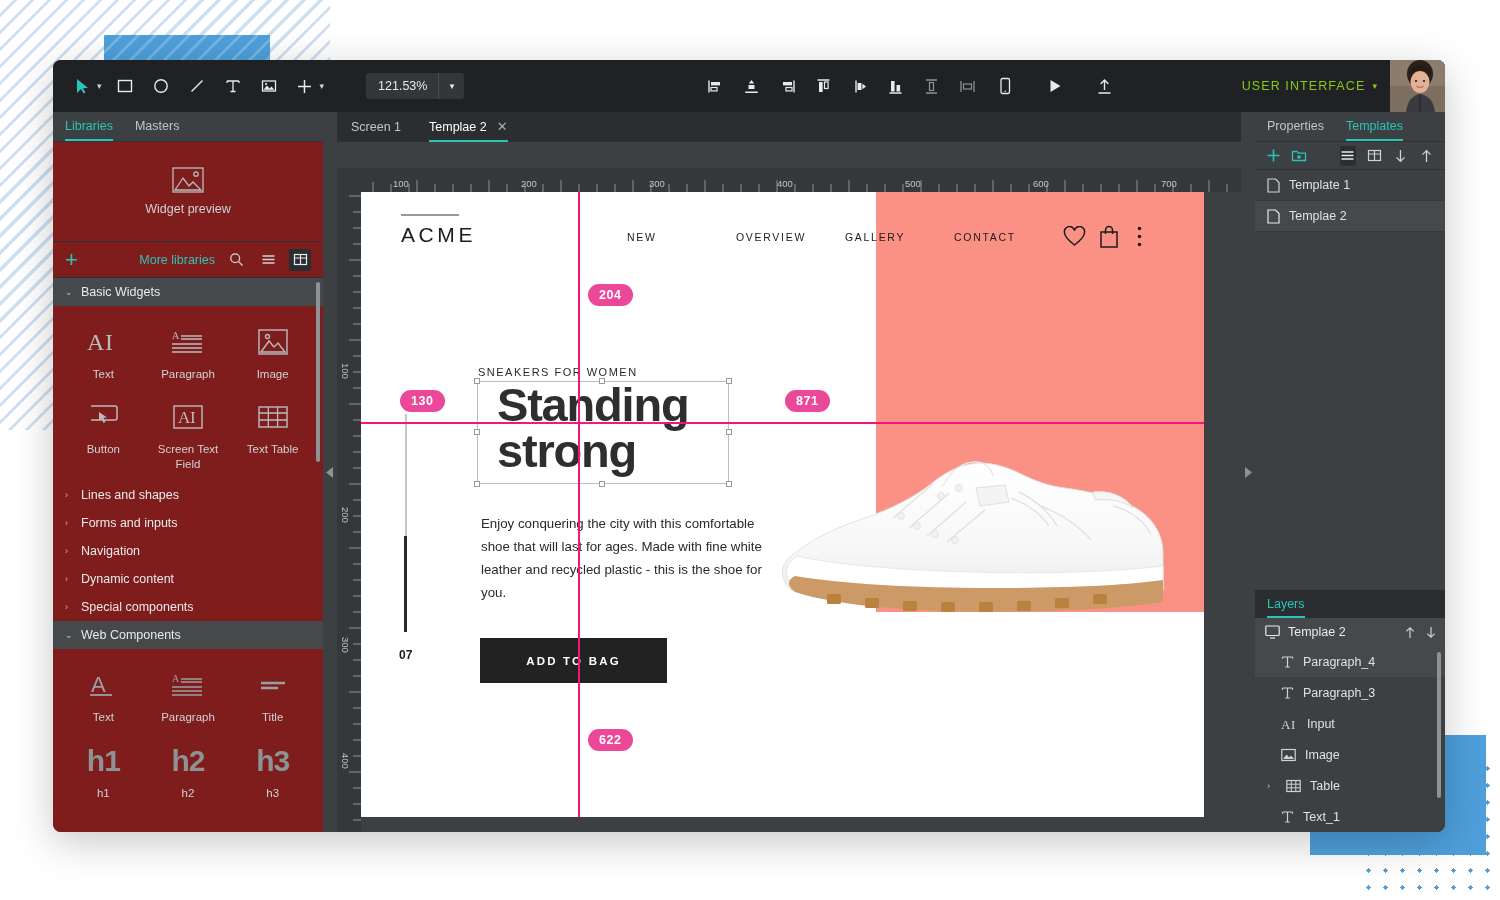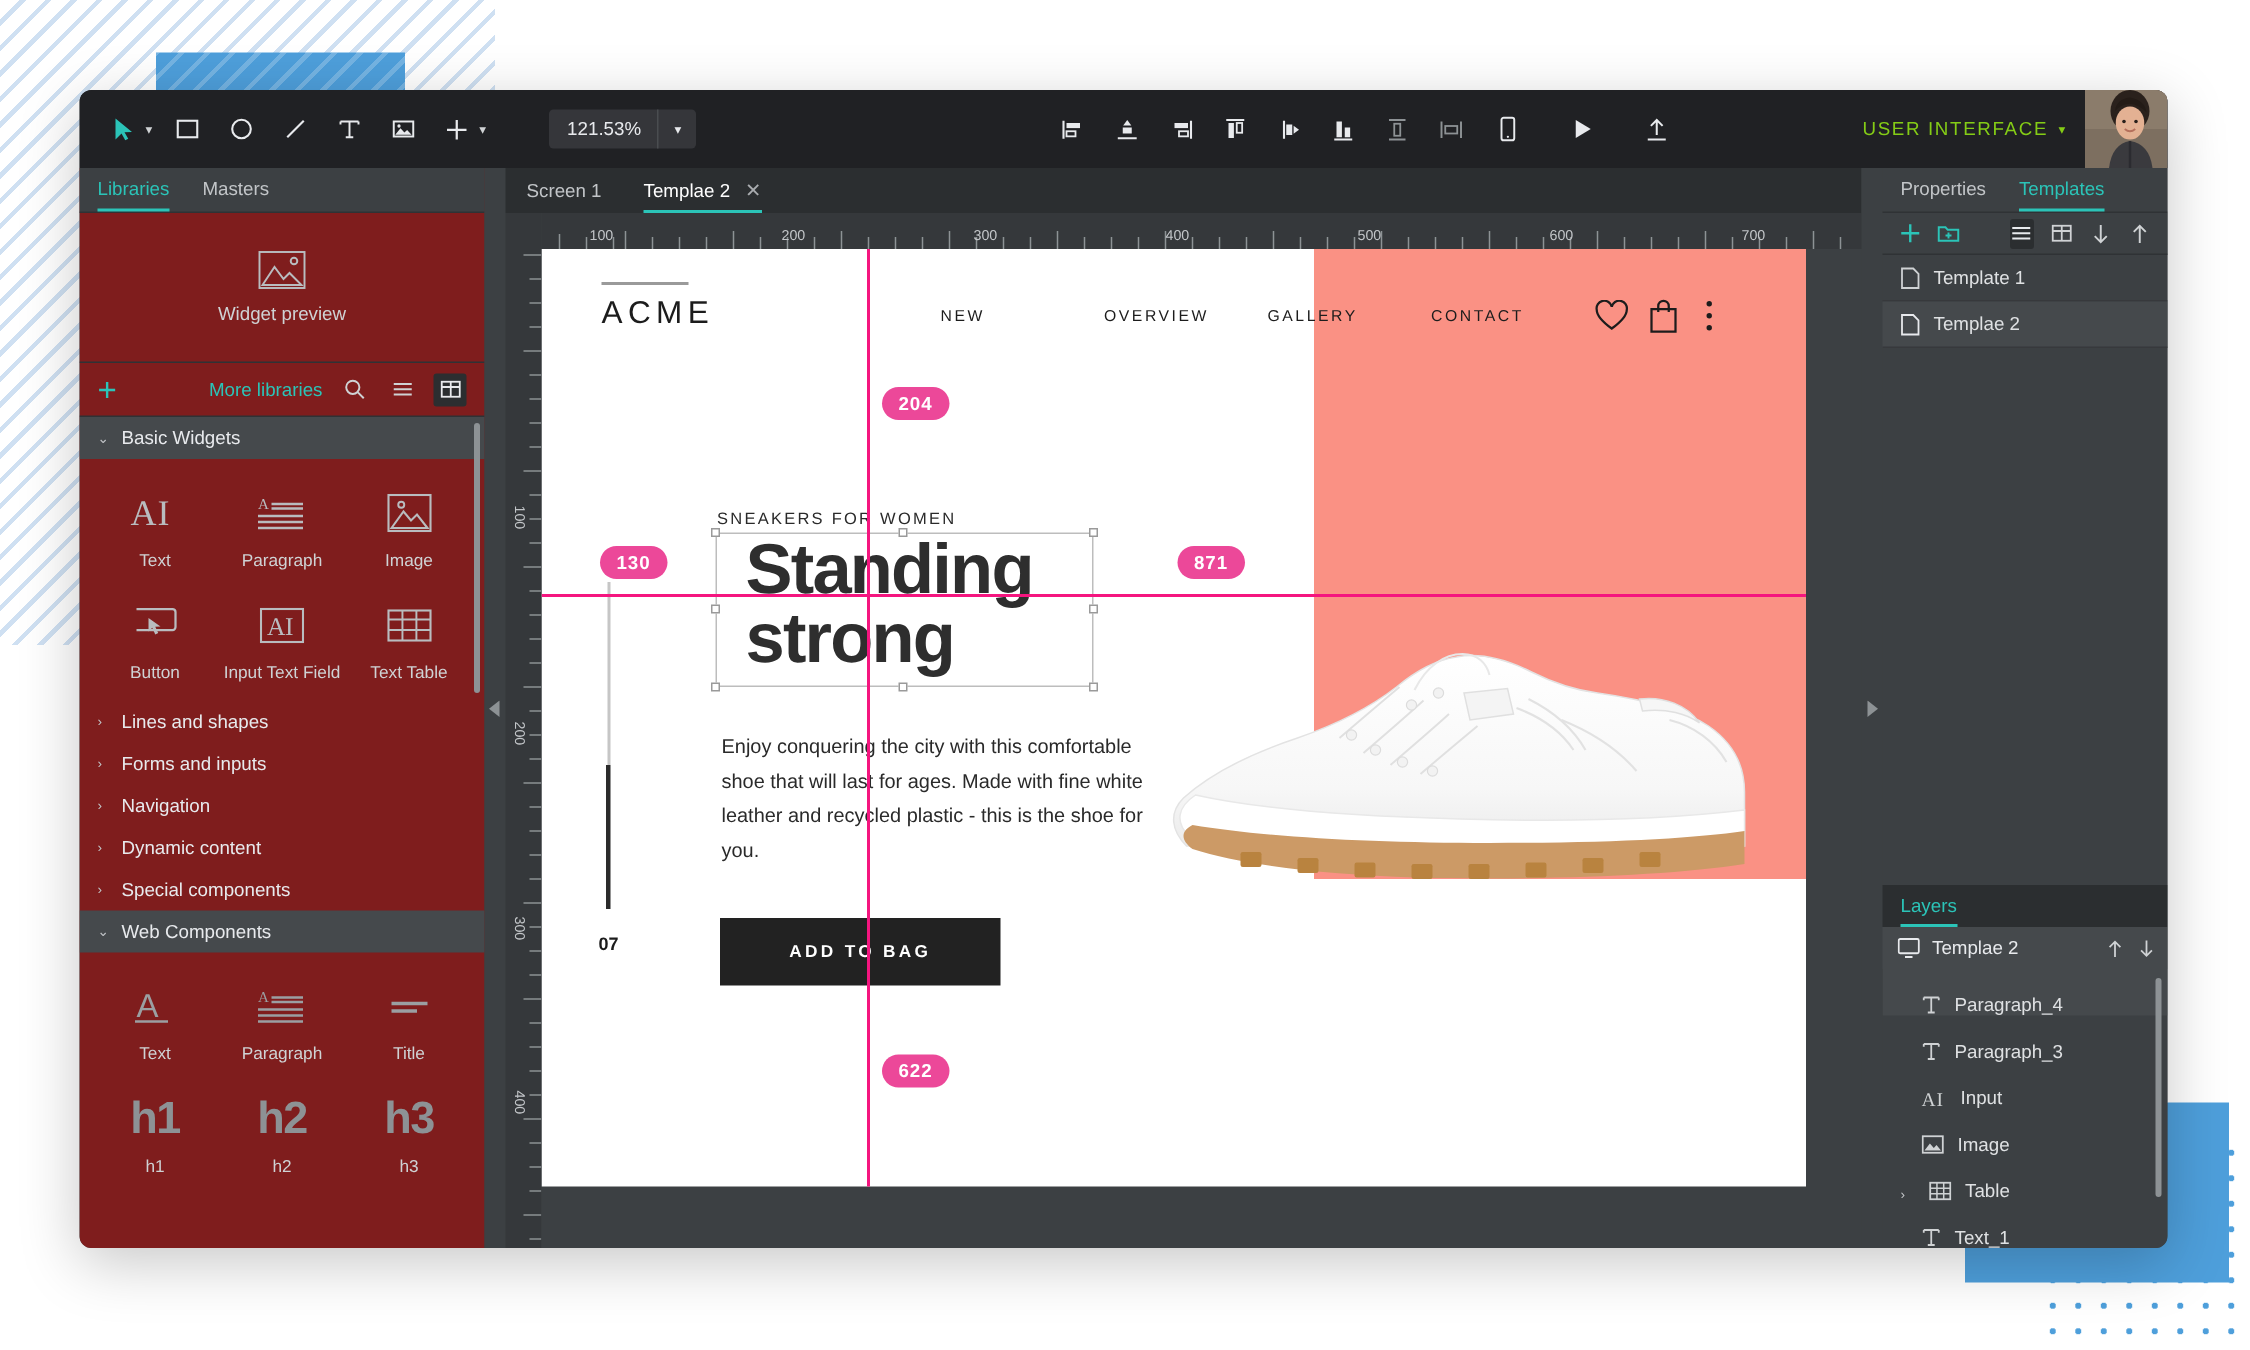--- a/index.html
+++ b/index.html
@@ -149,21 +149,21 @@
     background: #8d9295; border-radius: 2px;
   }
 
   
   .collapse-handle {
     width: 14px; background: #3c4043; display: flex; align-items: center; justify-content: center;
     flex: 0 0 14px; cursor: pointer;
   }
 
   
-  #center { flex: 1; display: flex; flex-direction: column; min-width: 0; background:#3c4043; }
+  #center { flex: 1; display: flex; flex-direction: column; min-width: 0; background:#3c4043;gap:26px; }
   #screen-tabs {
     height: 30px; background: #2b2e30; display: flex; align-items: flex-end;
     padding-left: 14px; gap: 28px; flex: 0 0 30px;
   }
   .screen-tab {
     font-size: 12.5px; color: #c2c5c8; padding-bottom: 6px; cursor: pointer;
     border-bottom: 2px solid transparent; display: flex; align-items: center; gap: 10px;
   }
   .screen-tab.active { color: #ffffff; border-bottom-color: #2bc4b8; }
   .tab-close { font-size: 13px; color: #a9acaf; cursor: pointer; }
@@ -266,21 +266,21 @@
 
   #layers-tabbar { height: 28px; display: flex; align-items: flex-end; padding-left: 12px; background: #2b2e30; }
   #layers-tab { font-size: 12.5px; color: #2bc4b8; padding-bottom: 5px; border-bottom: 2px solid #2bc4b8; cursor: pointer; }
   #layers-root {
     height: 28px; background: #45494c; display: flex; align-items: center;
     padding: 0 8px 0 10px; gap: 8px; font-size: 12.5px; color: #e8eaed;
   }
   #layers-root .arrows { margin-left: auto; display: flex; gap: 9px; }
   #layers-list { flex: 0 0 auto; position: relative; overflow: hidden; }
   .layer-row {
-    height: 31px; display: flex; align-items: flex-end; gap: 9px; padding-left: 26px;
+    height: 31px; display: flex; align-items: center; gap: 9px; padding-left: 26px;
     font-size: 12.5px; color: #dfe1e3; cursor: pointer;
   }
   .layer-row.sel { background: #45494c; }
   .layer-row .exp { margin-left: -14px; width: 10px; font-size: 9px; color: #c2c5c8; }
   #layer-scrollbar { position: absolute; right: 4px; top: 6px; width: 4px; height: 146px; background: #8d9295; border-radius: 2px; }
 
   svg { display: block; }
 </style>
 </head>
 <body>
@@ -523,21 +523,21 @@
             <span class="wname">Button</span>
           </div>
           <div class="widget-cell">
             <span class="widget-ico">
               <svg width="30" height="26" viewBox="0 0 30 26">
                   <rect x="1" y="2" width="28" height="22" fill="none" stroke="#b9bcbf" stroke-width="1.4"></rect>
                   <text x="5" y="19" font-family="Liberation Serif, serif" font-size="17" fill="#b9bcbf">A</text>
                   <text x="17" y="19" font-family="Liberation Serif, serif" font-size="17" fill="#b9bcbf">I</text>
                 </svg>
             </span>
-            <span class="wname">Input Text Field</span>
+            <span class="wname">Screen Text Field</span>
           </div>
           <div class="widget-cell">
             <span class="widget-ico">
               <svg width="30" height="26" viewBox="0 0 30 26">
                   <rect x="1" y="3" width="28" height="20" fill="none" stroke="#b9bcbf" stroke-width="1.4"></rect>
                   <path d="M1 9 H29 M1 16 H29 M10.3 3 V23 M19.6 3 V23" stroke="#b9bcbf" stroke-width="1.3"></path>
                 </svg>
             </span>
             <span class="wname">Text Table</span>
           </div>

